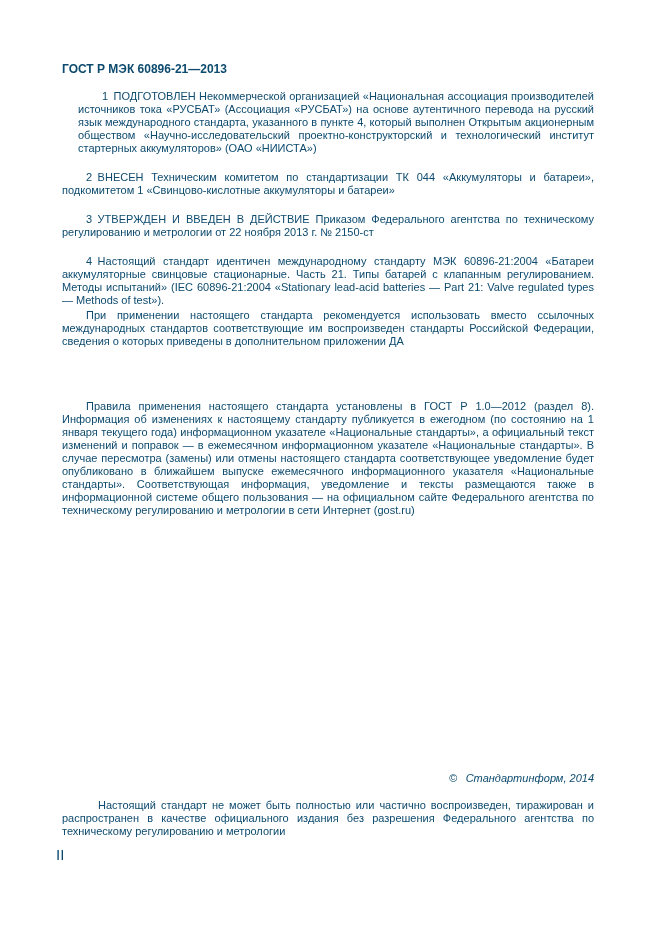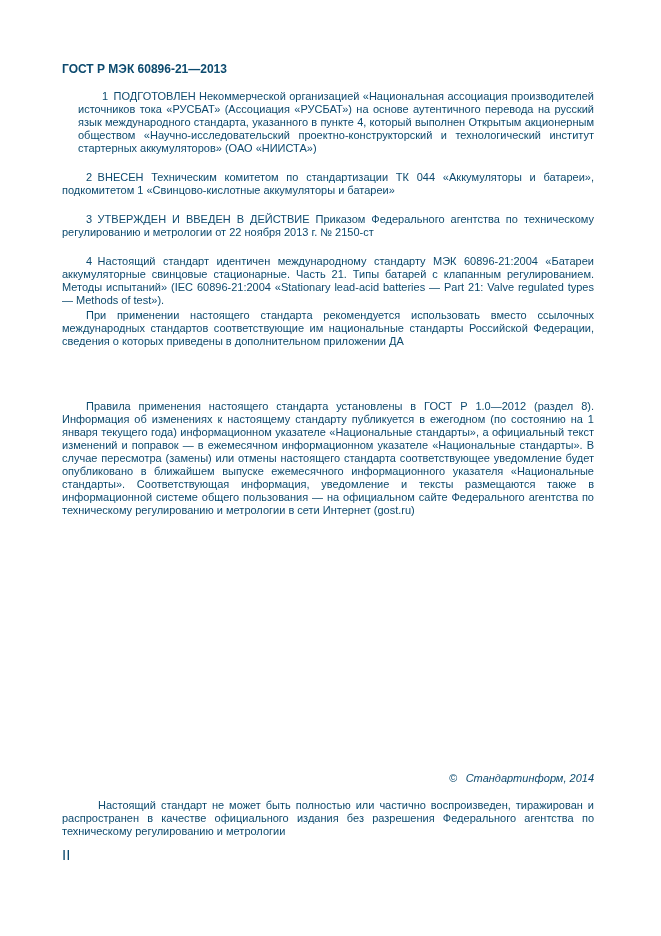--- a/index.html
+++ b/index.html
@@ -64,21 +64,21 @@
     text-align: right;
     white-space: pre;
     font-style: italic;
   }
   p.para.restriction {
     margin-top: 14px;
     text-indent: 36px;
   }
   .page-number {
     position: absolute;
-    left: 62px;
+    left: 56px;
     top: 848px;
     font-size: 15px;
     line-height: 13px;
   }
 </style>
 </head>
 <body>
 
 <div class="page">
 
@@ -87,21 +87,21 @@
 
 
     <p class="para first">1 ПОДГОТОВЛЕН Некоммерческой организацией «Национальная ассоциация производителей источников тока «РУСБАТ» (Ассоциация «РУСБАТ») на основе аутентичного перевода на русский язык международного стандарта, указанного в пункте 4, который выполнен Открытым акционерным обществом «Научно-исследовательский проектно-конструкторский и технологический институт стартерных аккумуляторов» (ОАО «НИИСТА»)</p>
 
     <p class="para">2 ВНЕСЕН Техническим комитетом по стандартизации ТК 044 «Аккумуляторы и батареи», подкомитетом 1 «Свинцово-кислотные аккумуляторы и батареи»</p>
 
     <p class="para">3 УТВЕРЖДЕН И ВВЕДЕН В ДЕЙСТВИЕ Приказом Федерального агентства по техническому регулированию и метрологии от 22 ноября 2013 г. № 2150-ст</p>
 
     <p class="para">4 Настоящий стандарт идентичен международному стандарту МЭК 60896-21:2004 «Батареи аккумуляторные свинцовые стационарные. Часть 21. Типы батарей с клапанным регулированием. Методы испытаний» (IEC 60896-21:2004 «Stationary lead-acid batteries — Part 21: Valve regulated types — Methods of test»).</p>
 
-    <p class="para continuation">При применении настоящего стандарта рекомендуется использовать вместо ссылочных международных стандартов соответствующие им национальные стандарты Российской Федерации, сведения о которых приведены в дополнительном приложении ДА</p>
+    <p class="para continuation">При применении настоящего стандарта рекомендуется использовать вместо ссылочных международных стандартов соответствующие им воспроизведен стандарты Российской Федерации, сведения о которых приведены в дополнительном приложении ДА</p>
 
 
     <p class="para note">Правила применения настоящего стандарта установлены в ГОСТ Р 1.0—2012 (раздел 8). Информация об изменениях к настоящему стандарту публикуется в ежегодном (по состоянию на 1 января текущего года) информационном указателе «Национальные стандарты», а официальный текст изменений и поправок — в ежемесячном информационном указателе «Национальные стандарты». В случае пересмотра (замены) или отмены настоящего стандарта соответствующее уведомление будет опубликовано в ближайшем выпуске ежемесячного информационного указателя «Национальные стандарты». Соответствующая информация, уведомление и тексты размещаются также в информационной системе общего пользования — на официальном сайте Федерального агентства по техническому регулированию и метрологии в сети Интернет (gost.ru)</p>
   </div>
 
   <div class="bottom-area">
     <div class="copyright">©  Стандартинформ, 2014</div>
 
     <p class="para restriction">Настоящий стандарт не может быть полностью или частично воспроизведен, тиражирован и распространен в качестве официального издания без разрешения Федерального агентства по техническому регулированию и метрологии</p>
   </div>

